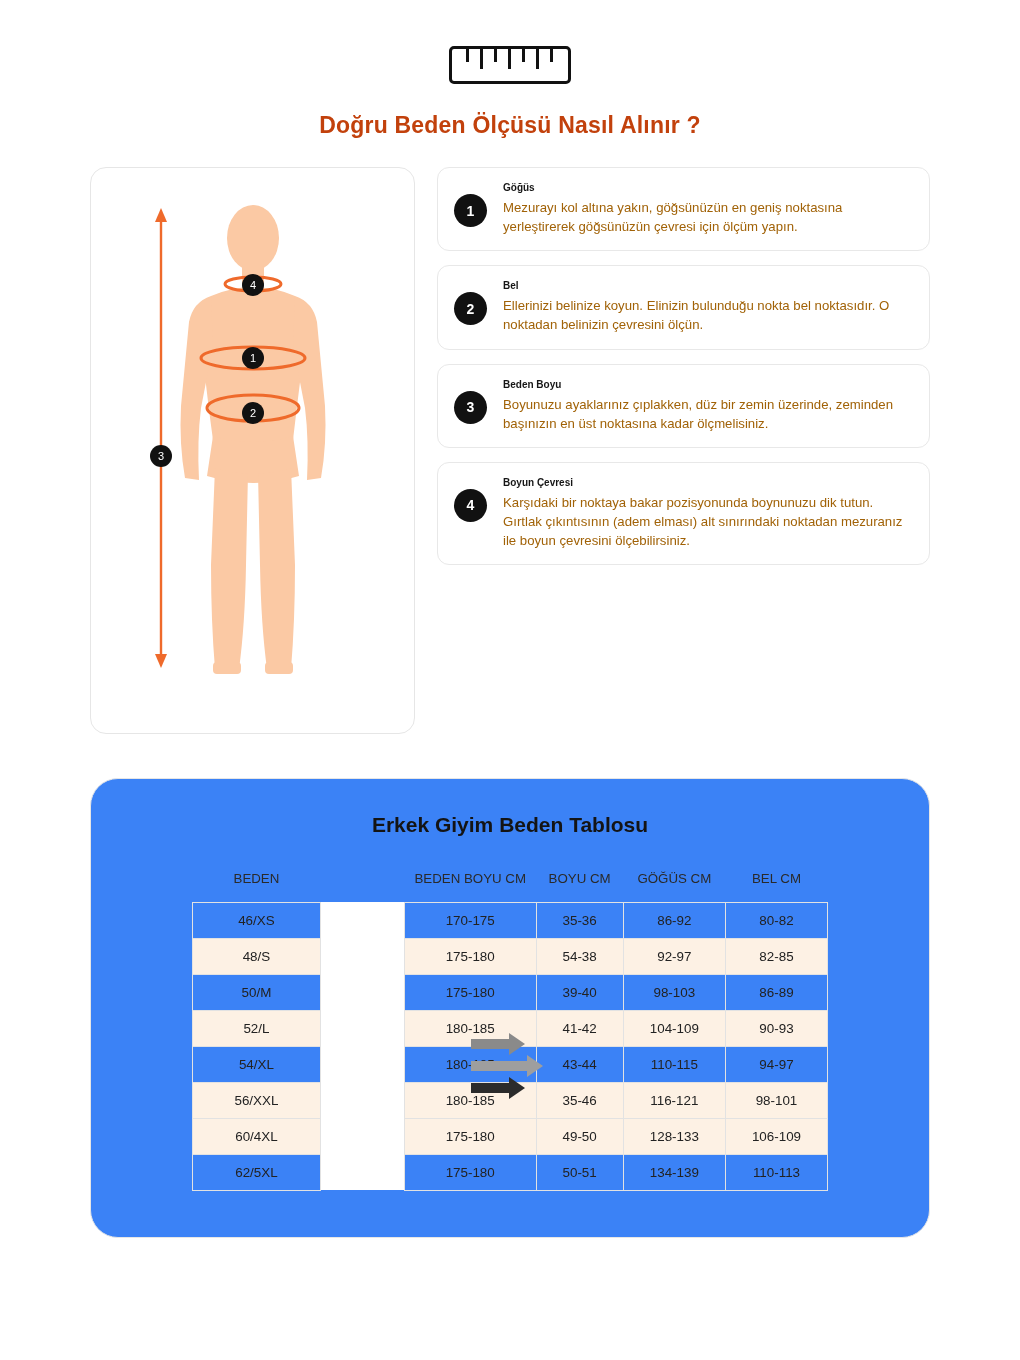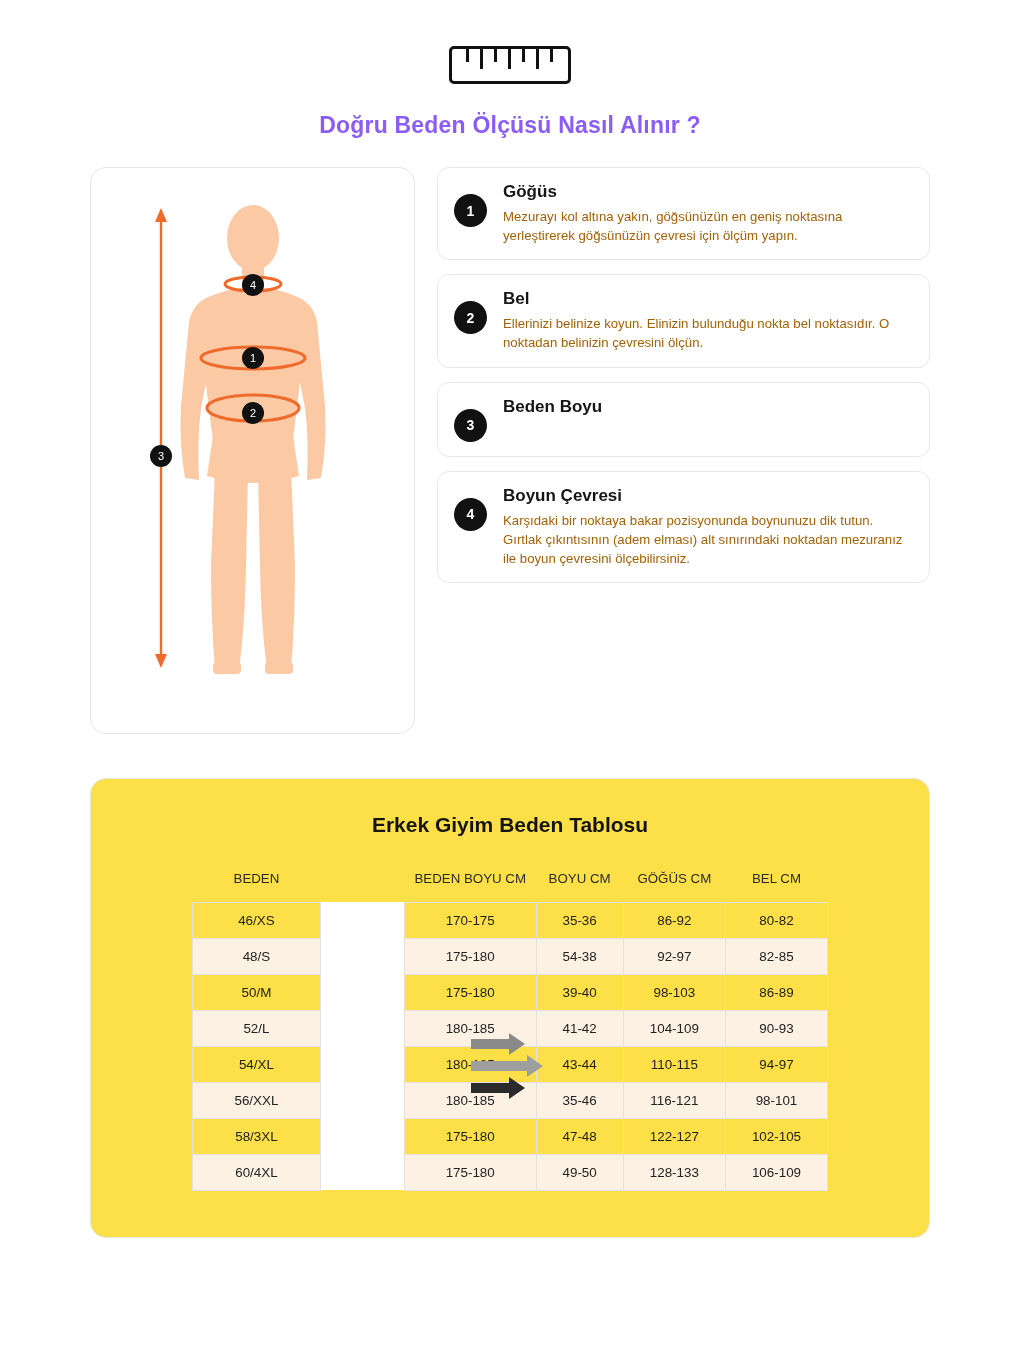--- a/index.html
+++ b/index.html
@@ -38,21 +38,21 @@
     background: #111;
   }
 
   
   .main-title {
     text-align: center;
     font-size: 23px;
     font-weight: bold;
     margin-top: 28px;
     letter-spacing: .2px;
-    color: #8b5cf6;
+    color: #c2410c;
   }
 
   
   .top-section {
     display: flex;
     gap: 22px;
     padding: 28px 90px 0 90px;
   }
   .figure-card {
     width: 325px;
@@ -87,41 +87,41 @@
     color: #fff;
     font-size: 14px;
     font-weight: bold;
     display: flex;
     align-items: center;
     justify-content: center;
     margin-top: 12px;
   }
   .step-body { flex: 1; }
   .step-title {
-    font-size: 17px;
+    font-size: 10px;
     font-weight: bold;
     margin-bottom: 5px;
     color: #161616;
   }
   .step-text {
     font-size: 13.2px;
     line-height: 1.45;
     color: #a16207;
   }
 
   
   .figure-card svg { display: block; }
 
   
   .table-card {
     margin: 44px 90px 0 90px;
     border: 1px solid #e6e6e6;
-    border-radius: 16px;
+    border-radius: 28px;
     padding: 34px 30px 46px 30px;
-    background: #fde047;
+    background: #3b82f6;
   }
   .table-title {
     text-align: center;
     font-size: 21px;
     font-weight: bold;
     margin-bottom: 26px;
     color: #141414;
   }
   .table-layout {
     display: flex;
@@ -254,20 +254,21 @@
         <div class="step-body">
           <div class="step-title">Bel</div>
           <div class="step-text">Ellerinizi belinize koyun. Elinizin bulunduğu nokta bel noktasıdır. O noktadan belinizin çevresini ölçün.</div>
         </div>
       </div>
 
       <div class="step-card">
         <div class="step-num">3</div>
         <div class="step-body">
           <div class="step-title">Beden Boyu</div>
+          <div class="step-text">Boyunuzu ayaklarınız çıplakken, düz bir zemin üzerinde, zeminden başınızın en üst noktasına kadar ölçmelisiniz.</div>
         </div>
       </div>
 
       <div class="step-card">
         <div class="step-num">4</div>
         <div class="step-body">
           <div class="step-title">Boyun Çevresi</div>
           <div class="step-text">Karşıdaki bir noktaya bakar pozisyonunda boynunuzu dik tutun. Gırtlak çıkıntısının (adem elması) alt sınırındaki noktadan mezuranız ile boyun çevresini ölçebilirsiniz.</div>
         </div>
       </div>
@@ -332,35 +333,35 @@
             <td>94-97</td>
           </tr>
           <tr class="alt">
             <td class="beden-col">56/XXL</td>
             <td class="spacer"></td>
             <td>180-185</td>
             <td>35-46</td>
             <td>116-121</td>
             <td>98-101</td>
           </tr>
-          <tr>
-            <td class="beden-col">58/3XL</td>
-            <td class="spacer"></td>
-            <td>175-180</td>
-            <td>47-48</td>
-            <td>122-127</td>
-            <td>102-105</td>
-          </tr>
           <tr class="alt">
             <td class="beden-col">60/4XL</td>
             <td class="spacer"></td>
             <td>175-180</td>
             <td>49-50</td>
             <td>128-133</td>
             <td>106-109</td>
+          </tr>
+          <tr>
+            <td class="beden-col">62/5XL</td>
+            <td class="spacer"></td>
+            <td>175-180</td>
+            <td>50-51</td>
+            <td>134-139</td>
+            <td>110-113</td>
           </tr>
         </tbody>
       </table>
 
       <div class="arrows">
         <svg width="82" height="80" viewBox="0 0 82 80">
           <g fill="#8a8a8a">
             <path d="M2 6 h38 v-6 l16 11 -16 11 v-6 h-38 z"></path>
           </g>
           <g fill="#9e9e9e">

